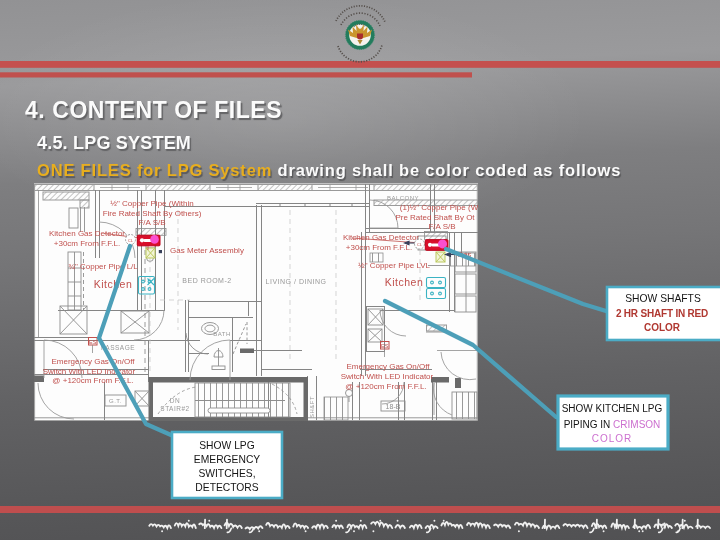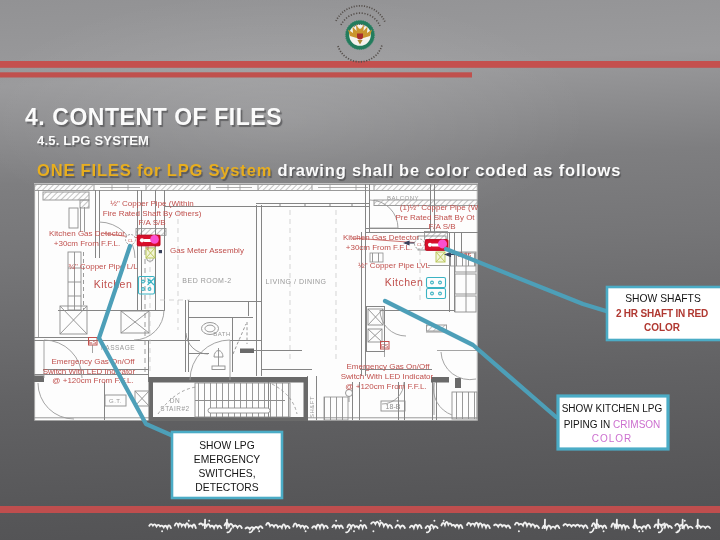--- a/index.html
+++ b/index.html
@@ -3,22 +3,22 @@
 <meta charset="utf-8">
 <style>
   html,body{margin:0;padding:0;}
   #slide{position:relative;width:720px;height:540px;overflow:hidden;
     font-family:"Liberation Sans",sans-serif;
     background:linear-gradient(177deg,#929294 0%,#9a9a9c 15%,#7e7e80 32%,#757577 46%,#626264 70%,#565658 90%,#515153 100%);}
   .abs{position:absolute;}
   #slide::before{content:"";position:absolute;left:0;top:0;width:720px;height:540px;
     background:radial-gradient(ellipse 430px 175px at 280px 118px, rgba(255,255,255,0.13), rgba(255,255,255,0) 72%);}
   #title{left:25px;top:97px;font-size:23px;font-weight:bold;color:#fbfbfb;
-    text-shadow:1.7px 1.9px 1px #646466;letter-spacing:0.55px;margin-top:7px;}
-  #sub1{left:37px;top:133px;font-size:13px;font-weight:bold;color:#fbfbfb;
+    text-shadow:1.7px 1.9px 1px #646466;letter-spacing:0.55px;}
+  #sub1{left:37px;top:133px;font-size:18px;font-weight:bold;color:#fbfbfb;
     text-shadow:1.4px 1.6px 1px #636365;letter-spacing:0.2px;}
   #sub2{left:37px;top:160.5px;font-size:16.5px;font-weight:bold;color:#fbfbfb;
     text-shadow:1.3px 1.5px 1px #59595b;letter-spacing:0.82px;white-space:nowrap;}
   #sub2 .gold{color:#e8ae1e;}
 </style>
 </head>
 <body>
 <div id="slide">
 
 <svg class="abs" style="left:0;top:0" width="720" height="540" viewBox="0 0 720 540">

